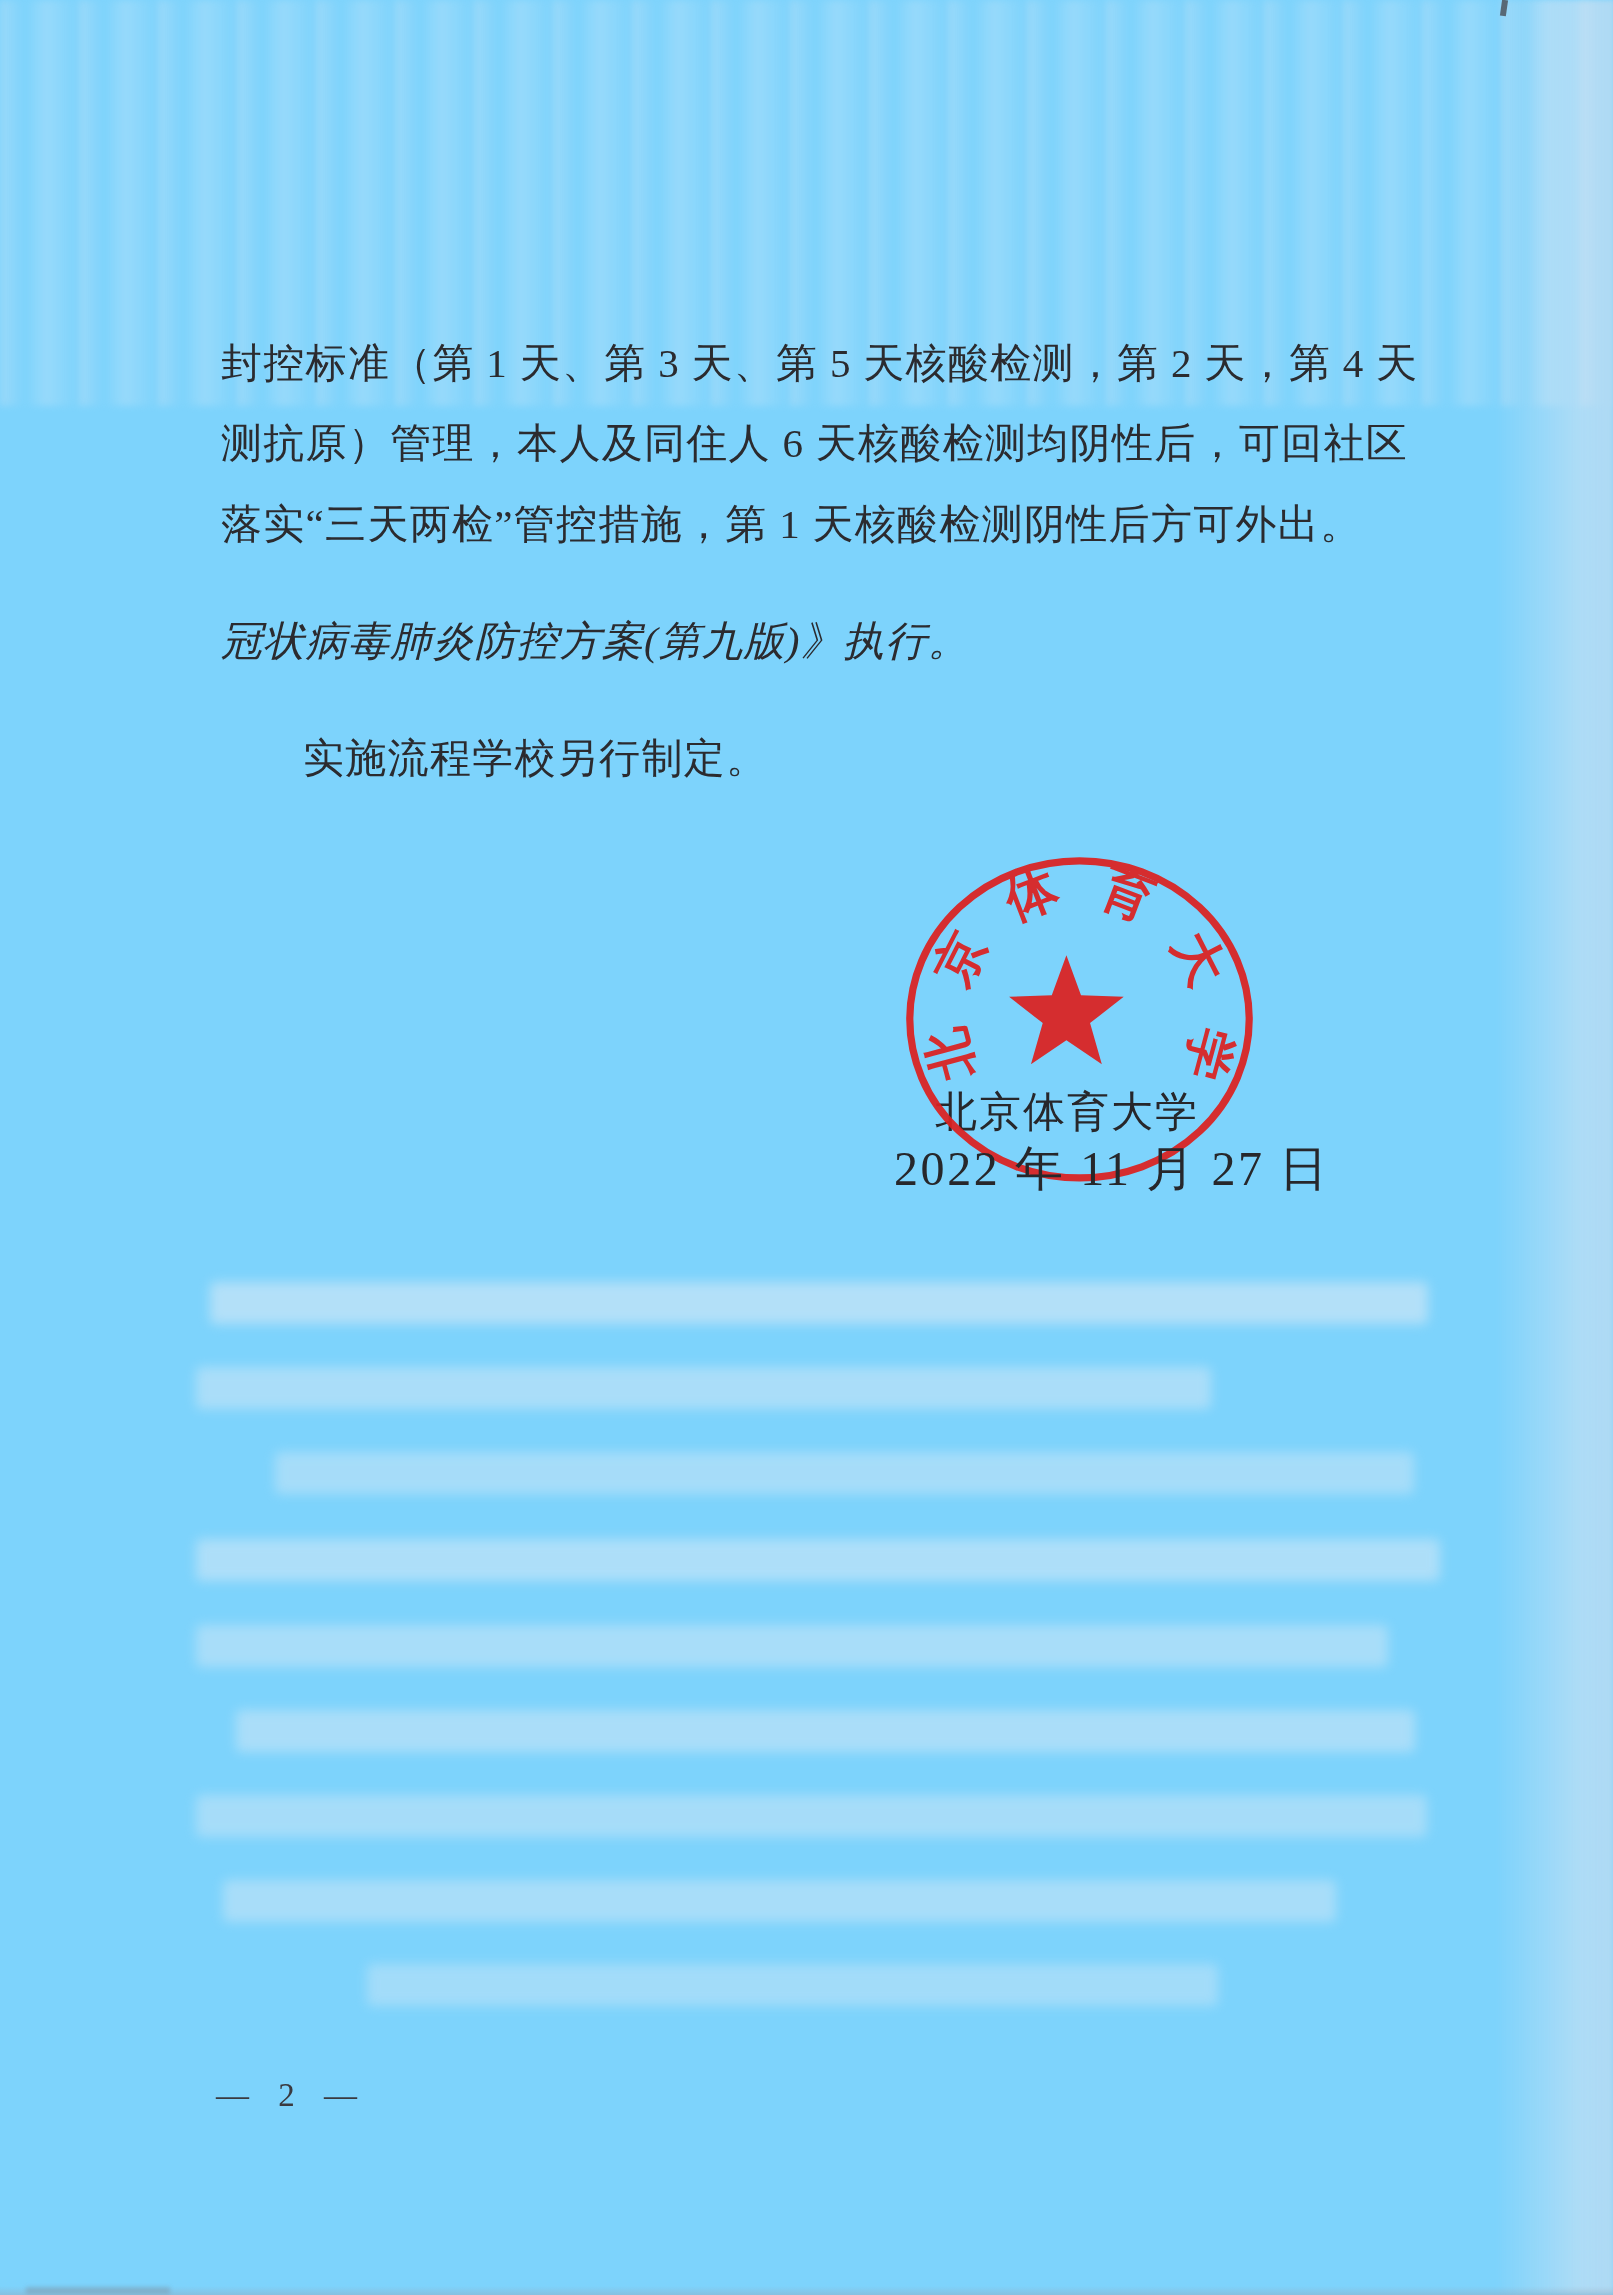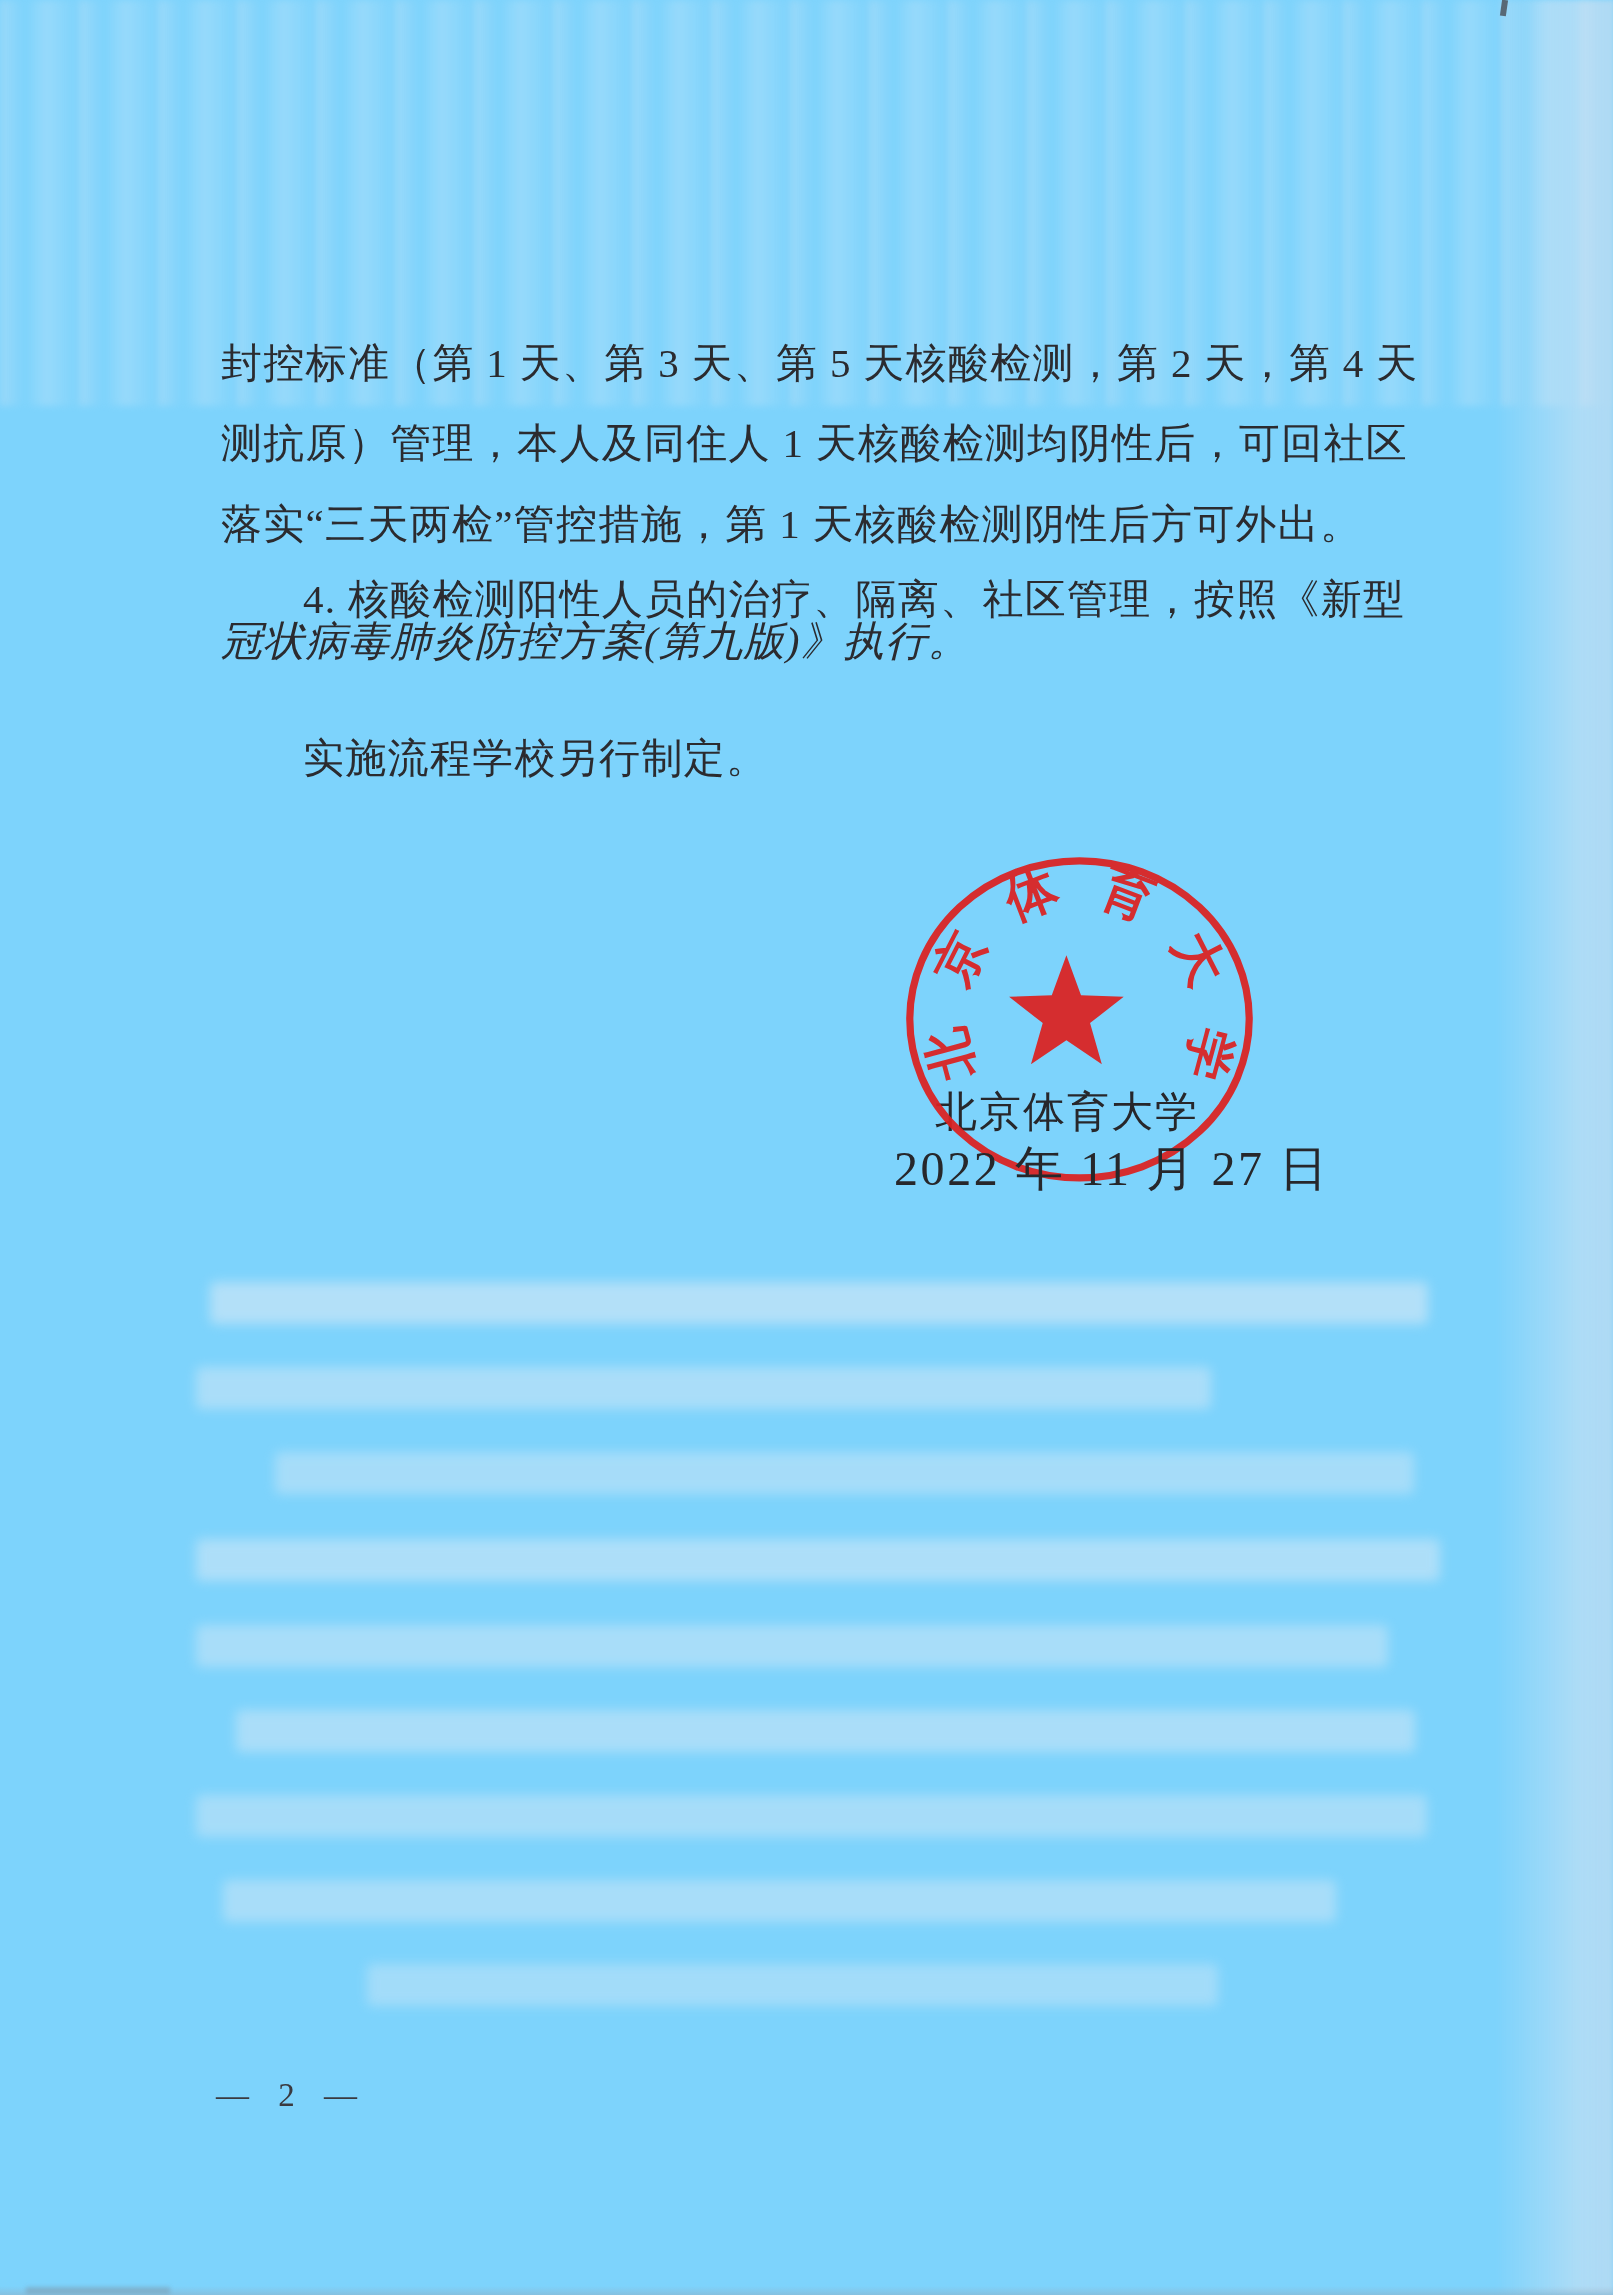--- a/index.html
+++ b/index.html
@@ -107,23 +107,22 @@
   <div class="ghost-row" style="left:196px; top:1625px; width:1192px; opacity:0.4;"></div>
   <div class="ghost-row" style="left:236px; top:1710px; width:1179px; opacity:0.42;"></div>
   <div class="ghost-row" style="left:196px; top:1795px; width:1231px; opacity:0.38;"></div>
   <div class="ghost-row" style="left:223px; top:1880px; width:1113px; opacity:0.4;"></div>
   <div class="ghost-row" style="left:367px; top:1964px; width:851px; opacity:0.35;"></div>
   <div class="scan-tick"></div>
   <div class="bottom-edge"></div>
   <div class="corner-smudge"></div>
 
   <div class="doc-line l1">封控标准（第 1 天、第 3 天、第 5 天核酸检测，第 2 天，第 4 天</div>
-  <div class="doc-line l2">测抗原）管理，本人及同住人 1 天核酸检测均阴性后，可回社区</div>
+  <div class="doc-line l2">测抗原）管理，本人及同住人 6 天核酸检测均阴性后，可回社区</div>
   <div class="doc-line l3">落实“三天两检”管控措施，第 1 天核酸检测阴性后方可外出。</div>
-  <div class="doc-line l4 indent">4. 核酸检测阳性人员的治疗、隔离、社区管理，按照《新型</div>
   <div class="doc-line l5">冠状病毒肺炎防控方案(第九版)》执行。</div>
   <div class="doc-line l6 indent">实施流程学校另行制定。</div>
 
   <div class="signature-org">北京体育大学</div>
 
   <svg class="seal" viewBox="0 0 560 525" aria-hidden="true">
     <ellipse class="seal-ring" cx="280" cy="260" rx="259" ry="242"></ellipse>
     <polygon class="seal-star" points="260,162 282.3,223.3 347.5,225.6 296.1,265.7 314.1,328.4 260,292 205.9,328.4 223.9,265.7 172.5,225.6 237.7,223.3"></polygon>
     <g id="seal-ring-text">
         <text x="90.67853804734261" y="310.7285328400941" transform="rotate(-105 90.67853804734261 310.7285328400941)" class="seal-char">北</text>

